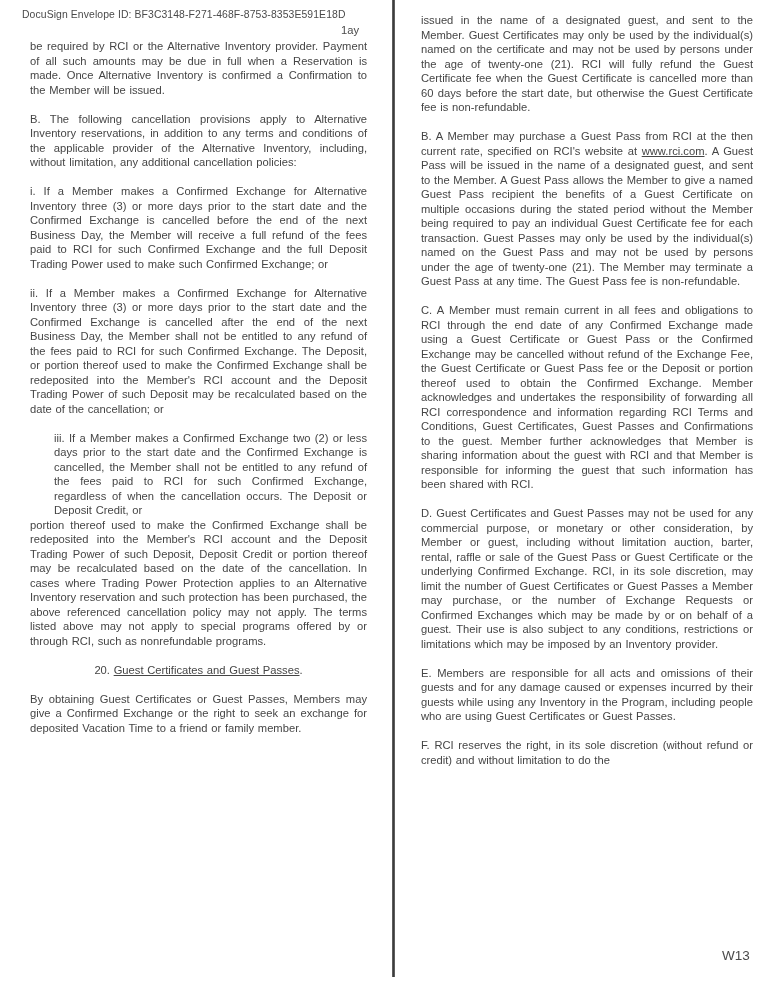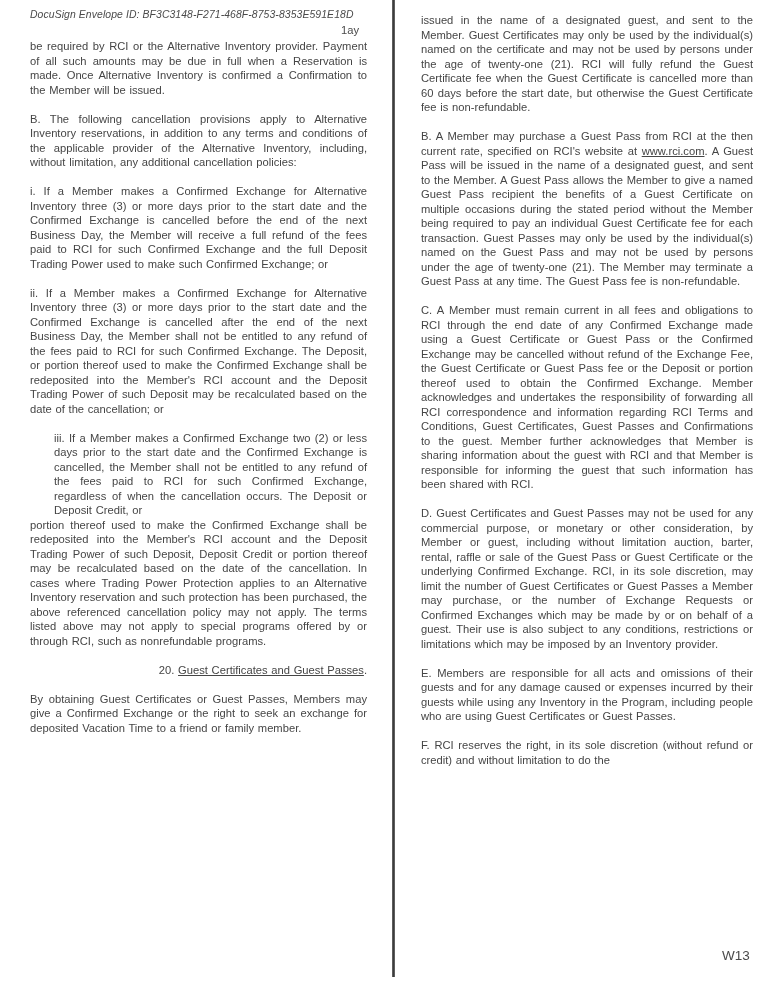--- a/index.html
+++ b/index.html
@@ -11,27 +11,26 @@
     position: relative;
     width: 773px;
     height: 1000px;
     background: #ffffff;
     font-family: "Liberation Sans", sans-serif;
     color: #454545;
     overflow: hidden;
   }
   .doc-header {
     position: absolute;
-    left: 30px;
+    left: 22px;
     top: 9px;
     font-size: 10.4px;
     letter-spacing: 0.1px;
     color: #4a4a4a;
     white-space: nowrap;
-    font-style: italic;
   }
   .clip-fragment {
     position: absolute;
     left: 341px;
     top: 24px;
     font-size: 11.2px;
     color: #4a4a4a;
   }
   .col {
     position: absolute;
@@ -45,21 +44,21 @@
     top: 39px;
     width: 337px;
   }
   .col-right {
     left: 421px;
     top: 13px;
     width: 332px;
   }
   .para { margin: 0 0 14.5px 0; }
   .para.tight { margin-bottom: 0; margin-left: 24px; }
-  .para.heading { text-align: right; }
+  .para.heading { text-align: center; }
   .b { font-weight: normal; }
   .u { text-decoration: underline; }
   .divider {
     position: absolute;
     left: 392px;
     top: 0;
     width: 3px;
     height: 977px;
     background: linear-gradient(90deg, #7a7a7a 0%, #3c3c3c 35%, #3c3c3c 70%, #8a8a8a 100%);
   }

